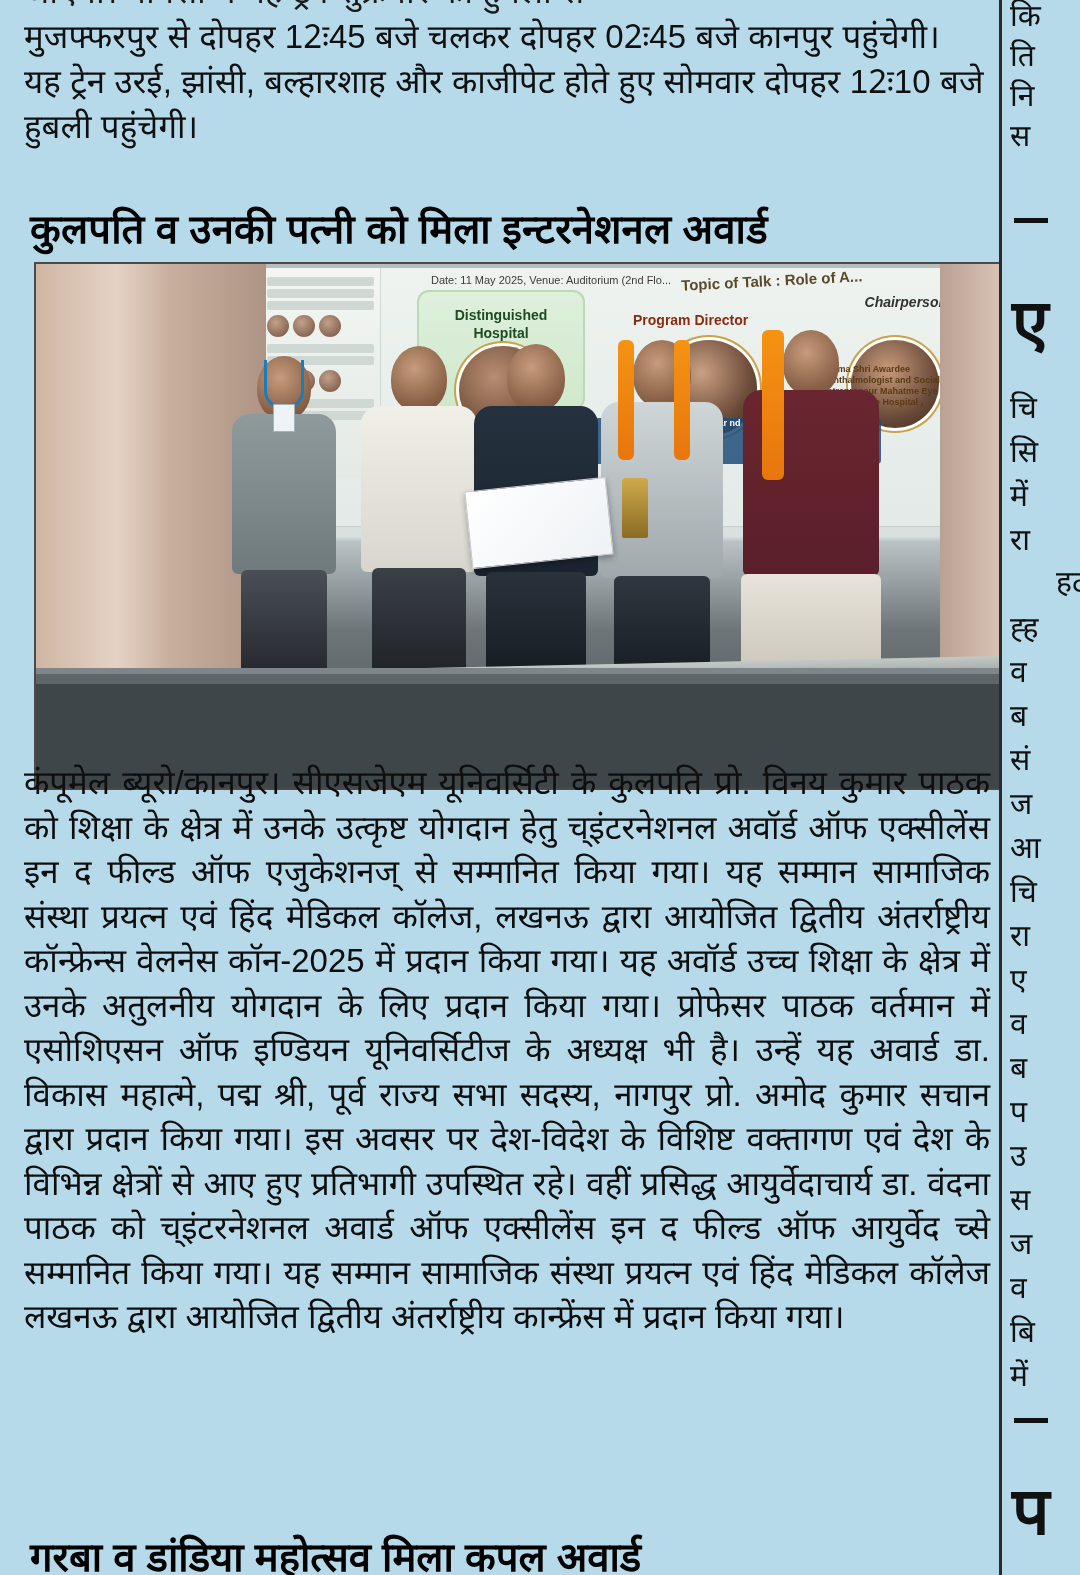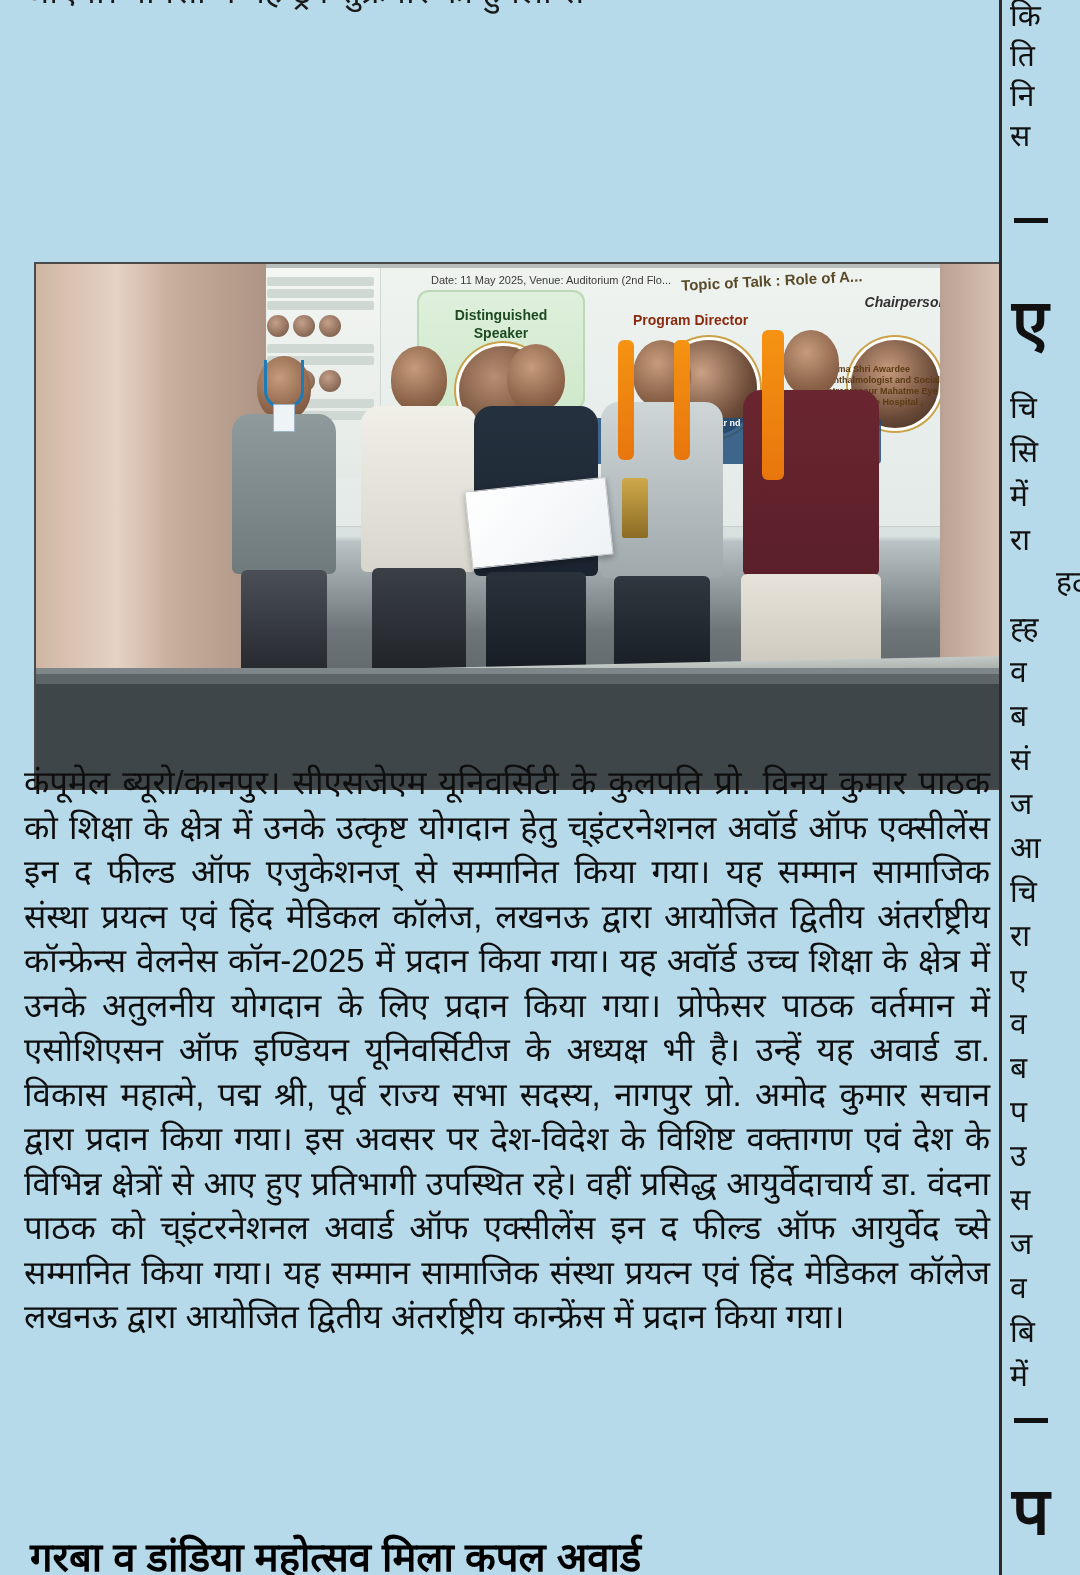--- a/index.html
+++ b/index.html
@@ -359,39 +359,41 @@
 <body>
 
 <div class="page">
 
   <div class="main-col">
 
     <div class="top-clip">
       <div class="clip-text">जाएगी। वापसी में यह ट्रेन शुक्रवार को हुबली से</div>
     </div>
 
-
+    <div class="lede">मुजफ्फरपुर से दोपहर 12ः45 बजे चलकर दोपहर 02ः45 बजे कानपुर पहुंचेगी। यह ट्रेन उरई, झांसी, बल्हारशाह और काजीपेट होते हुए सोमवार दोपहर 12ः10 बजे हुबली पहुंचेगी।</div>
+
+    <h1 class="headline">कुलपति व उनकी पत्नी को मिला इन्टरनेशनल अवार्ड</h1>
 
     <div class="photo-wrap">
       <div class="photo">
 
         <div class="slide">
           <div class="left-strip">
             <div class="li"></div><div class="li"></div><div class="li"></div>
             <div class="av"></div><div class="av"></div><div class="av"></div>
             <div class="li"></div><div class="li"></div>
             <div class="av"></div><div class="av"></div><div class="av"></div>
             <div class="li"></div><div class="li"></div>
           </div>
           <div class="slide-top">Date: 11 May 2025, Venue: Auditorium (2nd Flo...</div>
           <div class="slide-topic">Topic of Talk : Role of A...</div>
           <div class="chair-label">Chairperson</div>
           <div class="prog-label">Program Director</div>
           <div class="dist-box"></div>
-          <div class="dist-text">Distinguished Speaker</div>
+          <div class="dist-text">Distinguished Hospital</div>
           <div class="headshot hs1"></div>
           <div class="headshot hs2"></div>
           <div class="headshot hs3"></div>
           <div class="blue-band"></div>
           <div class="name-block">Padma Shri Awardee
 Ophthalmologist and Social Entrepreneur
 Mahatme Eye Bank and Eye Hospital , Maharashtra</div>
           <div class="name-block2">od Kumar
 nd Chairm
 Luckno</div>

